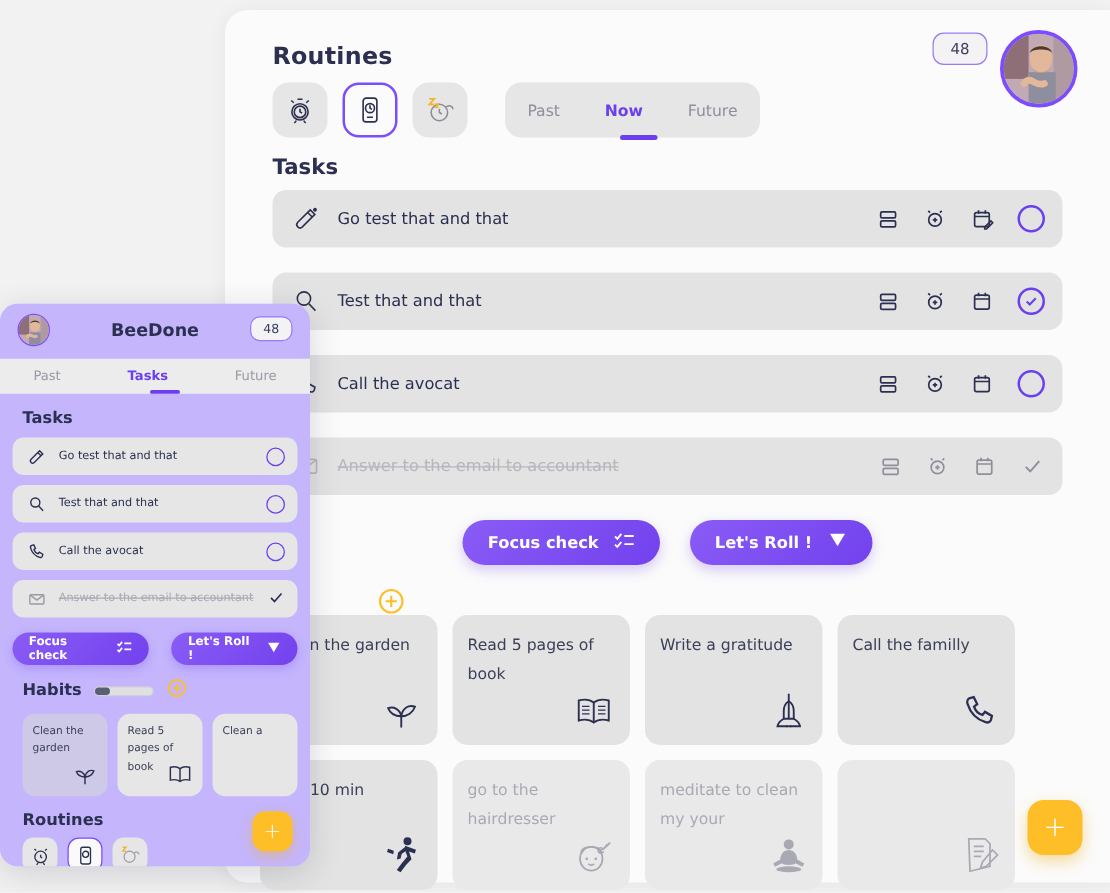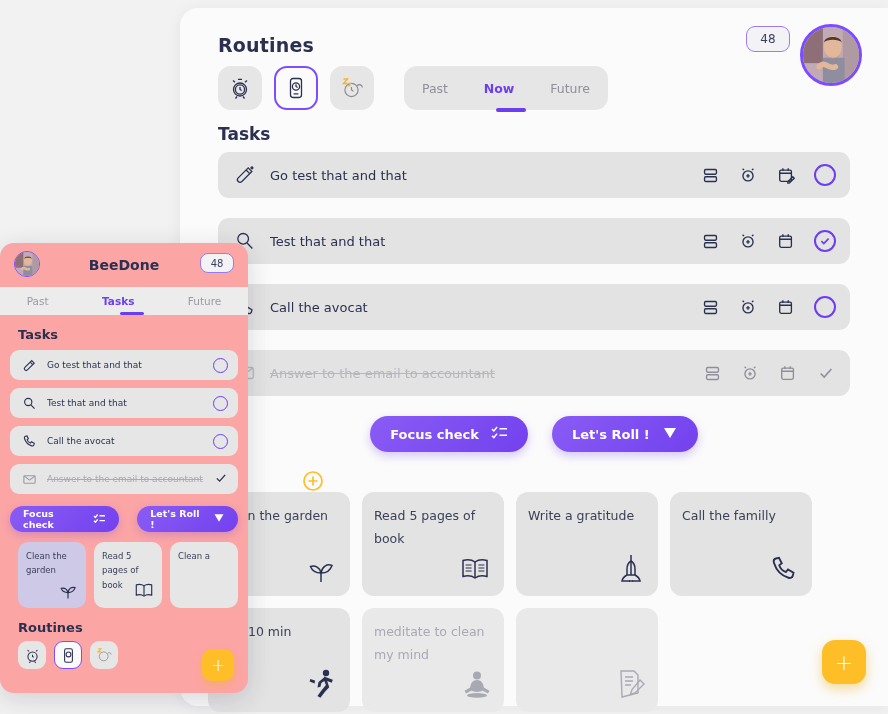--- a/index.html
+++ b/index.html
@@ -106,21 +106,21 @@
     position: absolute; right: 22px; bottom: 22px; width: 44px; height: 44px;
     border-radius: 13px; background: #fdbe28;
     display: flex; align-items: center; justify-content: center;
     box-shadow: 0 5px 12px rgba(240,180,40,.45);
     color: #fff; font-size: 22px; font-weight: 300;
   }
 
   
   .mob {
     position: absolute; left: 0; top: 243px; width: 248px; height: 450px;
-    background: #fca5a5; border-radius: 14px;
+    background: #c4b5fd; border-radius: 14px;
     box-shadow: 0 6px 26px rgba(30,30,60,.16);
     overflow: hidden;
   }
   .mob-head { position: relative; height: 44px; }
   .mob-avatar {
     position: absolute; left: 14px; top: 8px; width: 26px; height: 26px;
     border-radius: 50%; border: 1.6px solid #7c4dff; overflow: hidden; background: #b9a0c8;
   }
   .mob-title {
     text-align: center; line-height: 44px; font-size: 14px; font-weight: 700; color: #2b3050;
@@ -467,21 +467,35 @@
       <div class="habit-name">Run 10 min</div>
       <span class="habit-ico">
         <svg width="30" height="32" viewBox="0 0 30 32" fill="#2b3050">
           <circle cx="18" cy="5" r="3.2"></circle>
           <path d="M16 9.5 10.5 14l-1 5.5 3-.8.8-3.6 3-2.2 1.6 4.2-4.5 5.4-4 5.4 3 1.8 4.6-6 4.2-4.4-2-6.2 4.6 1.6 1-3-8.8-3.2z"></path>
           <path d="M7 12.6 2.4 11l-.8 2.6 5 1.8z"></path>
         </svg>
       </span>
     </div>
     <div class="habit-card dim">
-      <div class="habit-name">meditate to clean my mind</div>
+      <div class="habit-name">go to the hairdresser</div>
+      <span class="habit-ico">
+        <svg width="34" height="30" viewBox="0 0 34 30" fill="none" stroke="#a9a9b4" stroke-width="1.4">
+          <ellipse cx="15" cy="17" rx="9" ry="9.5"></ellipse>
+          <path d="M6.6 12c2-6 15-6 16.6 0"></path>
+          <circle cx="11.4" cy="17" r="1.1" fill="#a9a9b4" stroke="none"></circle>
+          <circle cx="18.6" cy="17" r="1.1" fill="#a9a9b4" stroke="none"></circle>
+          <path d="M12.6 21c1.6 1.6 3.2 1.6 4.8 0"></path>
+          <path d="M23 10c3-2 6-4 7-6M24.4 9.4c1.4-1 2.6-2.4 3.4-4"></path>
+          <path d="M23.6 8.4a2.2 2.2 0 1 0 1.2 2.6" stroke-width="1.2"></path>
+        </svg>
+      </span>
+    </div>
+    <div class="habit-card dim">
+      <div class="habit-name">meditate to clean my your</div>
       <span class="habit-ico">
         <svg width="30" height="30" viewBox="0 0 30 30" fill="#a9a9b4">
           <circle cx="15" cy="5.5" r="4"></circle>
           <path d="M15 10c-4 0-6.6 3.4-6.8 7.6l-5.6 3.2 1.4 2.6 5.6-2.8c.8.8 2.4 1.4 5.4 1.4s4.6-.6 5.4-1.4l5.6 2.8 1.4-2.6-5.6-3.2C21.6 13.4 19 10 15 10z"></path>
           <ellipse cx="15" cy="25.4" rx="10" ry="2.4"></ellipse>
         </svg>
       </span>
     </div>
     <div class="habit-card dim">
       <span class="habit-ico">
@@ -583,20 +597,32 @@
         <div class="m-pbtn">
           <span>Let's Roll !</span>
           <span>
             <svg width="12" height="12" viewBox="0 0 16 16" fill="#fff">
                 <path d="M2 3h12L8 13z"></path>
               </svg>
           </span>
         </div>
       </div>
 
+      <div class="m-habits-head">
+        <span class="m-hh-title">Habits</span>
+        <span class="m-prog">
+            <i style="width: 25%;"></i>
+          </span>
+        <span>
+          <svg width="17" height="17" viewBox="0 0 22 22" fill="none" stroke="#fdbe28" stroke-width="1.9">
+            <circle cx="11" cy="11" r="8.4"></circle>
+              <path d="M11 6.6v8.8M6.6 11h8.8"></path>
+          </svg>
+        </span>
+      </div>
 
       <div class="m-habit-grid">
         <div class="m-habit active">
           <div class="m-habit-name">Clean the garden</div>
           <span class="m-habit-ico">
             <svg width="22" height="20" viewBox="0 0 34 30" fill="none" stroke="#2b3050" stroke-width="1.8">
               <path d="M17 28v-9"></path>
                 <path d="M17 19c-5 0-9-2.6-10.5-6.5C11 11 16 13.4 17 19z"></path>
               <path d="M17 19c1-6.6 6-9.4 11-7.6C26.4 16 22 19 17 19z"></path>
             </svg>

